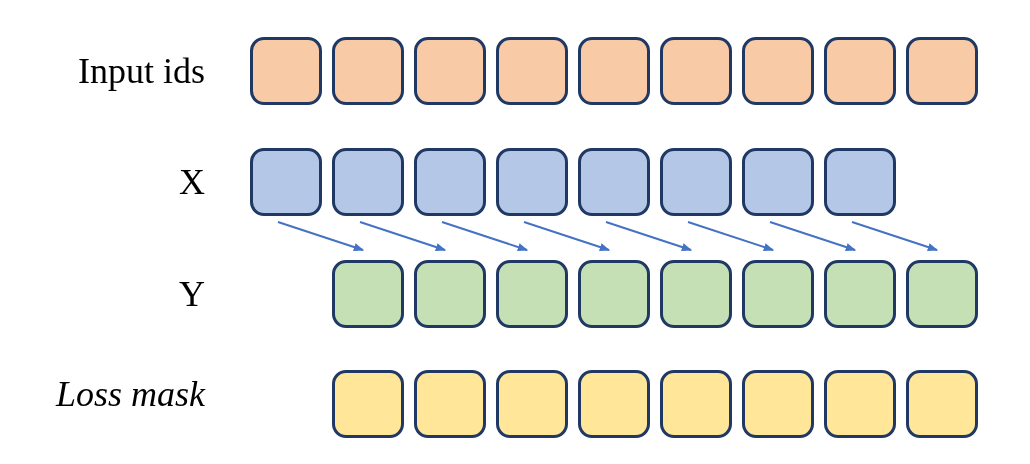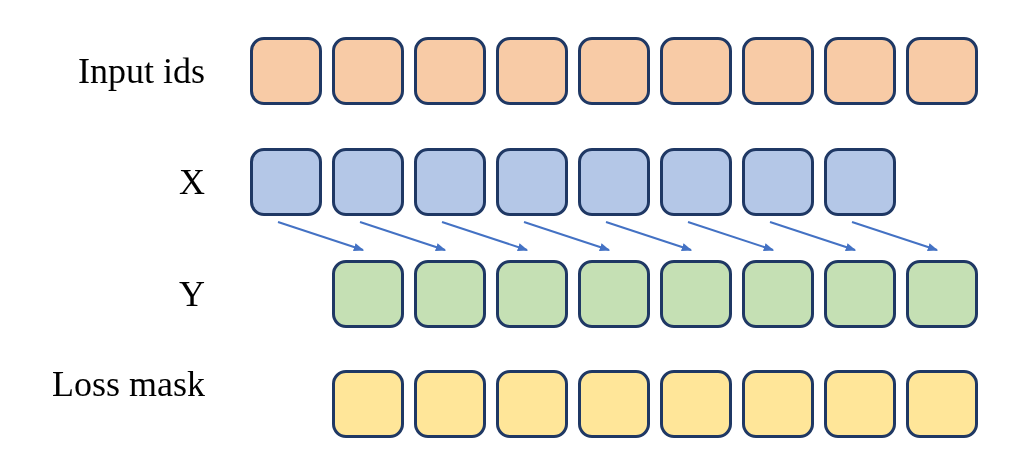--- a/index.html
+++ b/index.html
@@ -46,21 +46,21 @@
   }
 </style>
 </head>
 <body>
 
 <div id="diagram">
 
   <div class="row-label" style="right:825px; top:71px;">Input ids</div>
   <div class="row-label" style="right:825px; top:182px;">X</div>
   <div class="row-label" style="right:825px; top:294px;">Y</div>
-  <div class="row-label" style="right:825px; top:384px;">Loss mask</div>
+  <div class="row-label" style="right:825px; top:394px;font-style:italic;">Loss mask</div>
 
   <div class="token-row" style="left: 250px; top: 37px; gap: 10px;">
       <div class="token-box" style="width: 72px; height: 68px; background: rgb(248, 203, 166); border-color: rgb(31, 56, 100); border-width: 3px; border-radius: 14px;"></div>
       <div class="token-box" style="width: 72px; height: 68px; background: rgb(248, 203, 166); border-color: rgb(31, 56, 100); border-width: 3px; border-radius: 14px;"></div>
       <div class="token-box" style="width: 72px; height: 68px; background: rgb(248, 203, 166); border-color: rgb(31, 56, 100); border-width: 3px; border-radius: 14px;"></div>
       <div class="token-box" style="width: 72px; height: 68px; background: rgb(248, 203, 166); border-color: rgb(31, 56, 100); border-width: 3px; border-radius: 14px;"></div>
       <div class="token-box" style="width: 72px; height: 68px; background: rgb(248, 203, 166); border-color: rgb(31, 56, 100); border-width: 3px; border-radius: 14px;"></div>
       <div class="token-box" style="width: 72px; height: 68px; background: rgb(248, 203, 166); border-color: rgb(31, 56, 100); border-width: 3px; border-radius: 14px;"></div>
       <div class="token-box" style="width: 72px; height: 68px; background: rgb(248, 203, 166); border-color: rgb(31, 56, 100); border-width: 3px; border-radius: 14px;"></div>
       <div class="token-box" style="width: 72px; height: 68px; background: rgb(248, 203, 166); border-color: rgb(31, 56, 100); border-width: 3px; border-radius: 14px;"></div>

